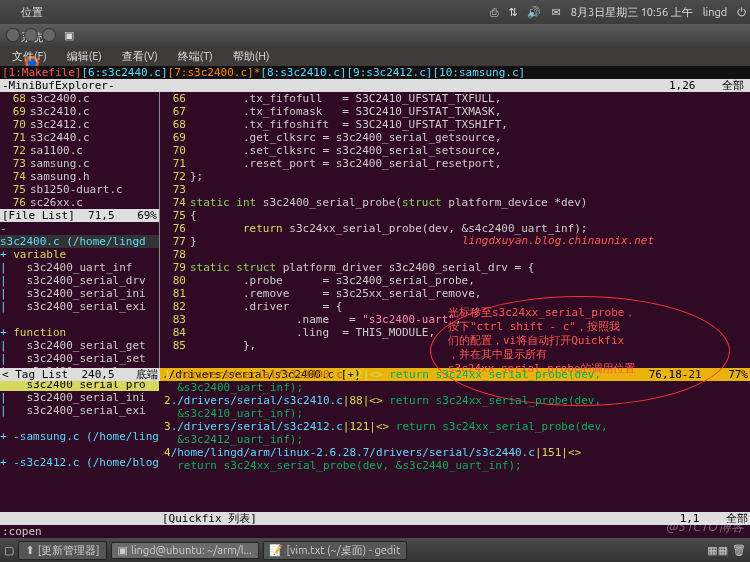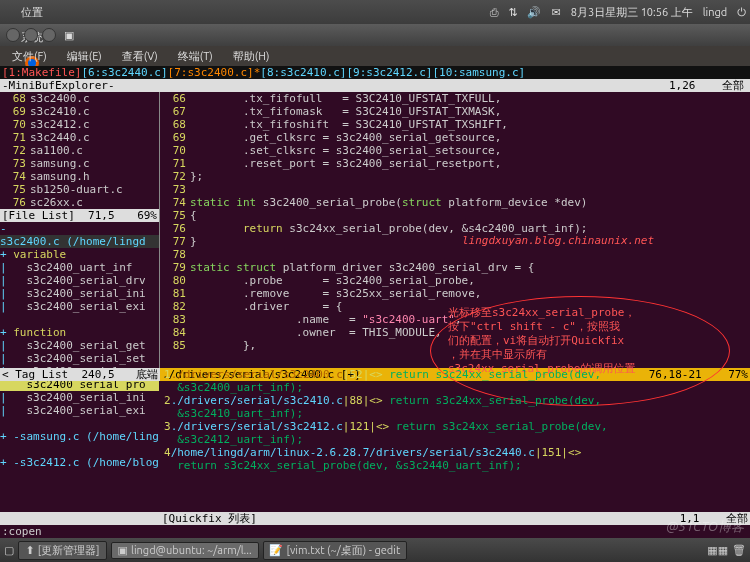--- a/index.html
+++ b/index.html
@@ -165,21 +165,21 @@
       <div class="ln"><span class="gutter">74</span><span class="green">static int</span><span> s3c2400_serial_probe(</span><span class="green">struct</span><span> platform_device *dev)</span></div>
       <div class="ln"><span class="gutter">75</span><span>{</span></div>
       <div class="ln"><span class="gutter">76</span><span>        </span><span class="yellow">return</span><span> s3c24xx_serial_probe(dev, &amp;s4c2400_uart_inf);</span></div>
       <div class="ln"><span class="gutter">77</span><span>}</span></div>
       <div class="ln"><span class="gutter">78</span></div>
       <div class="ln"><span class="gutter">79</span><span class="green">static struct</span><span> platform_driver s3c2400_serial_drv = {</span></div>
       <div class="ln"><span class="gutter">80</span><span>        </span><span>.probe</span><span>      = </span><span>s3c2400_serial_probe,</span></div>
       <div class="ln"><span class="gutter">81</span><span>        </span><span>.remove</span><span>     = </span><span>s3c25xx_serial_remove,</span></div>
       <div class="ln"><span class="gutter">82</span><span>        </span><span>.driver</span><span>     = {</span></div>
       <div class="ln"><span class="gutter">83</span><span>                </span><span>.name</span><span>   = </span><span class="str">"s3c2400-uart"</span><span>,</span></div>
-      <div class="ln"><span class="gutter">84</span><span>                </span><span>.owner</span><span>  = </span><span>THIS_MODULE,</span></div>
+      <div class="ln"><span class="gutter">84</span><span>                </span><span>.ling</span><span>  = </span><span>THIS_MODULE,</span></div>
       <div class="ln"><span class="gutter">85</span><span>        },</span></div>
     </div>
   </div>
 
   <div class="annot" style="top:168px; left:462px; font-style:italic">lingdxuyan.blog.chinaunix.net</div>
 
   <div class="ellipse" style="top:230px; left:430px; width:300px; height:110px"></div>
   <div class="annot" style="top:240px; left:448px; line-height:14px">
     <div>光标移至s3c24xx_serial_probe，</div>
     <div>按下"ctrl shift - c"，按照我</div>

